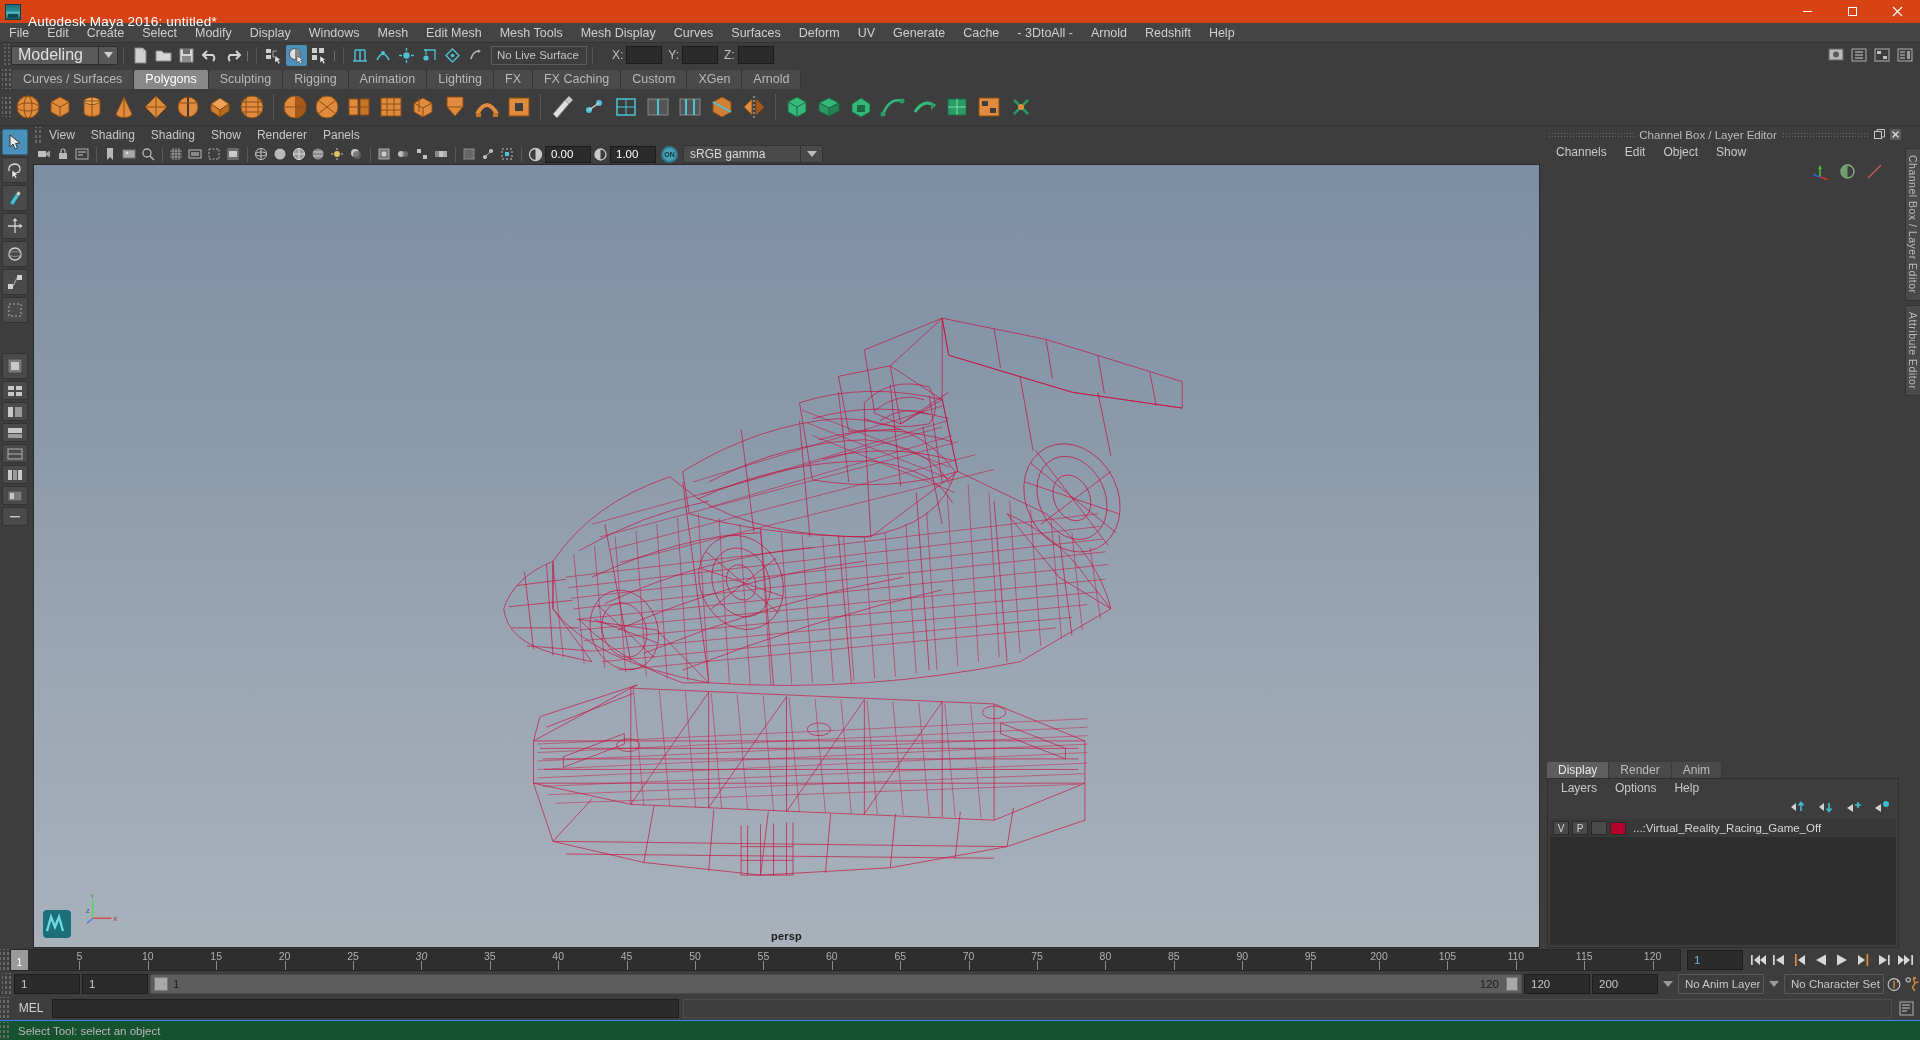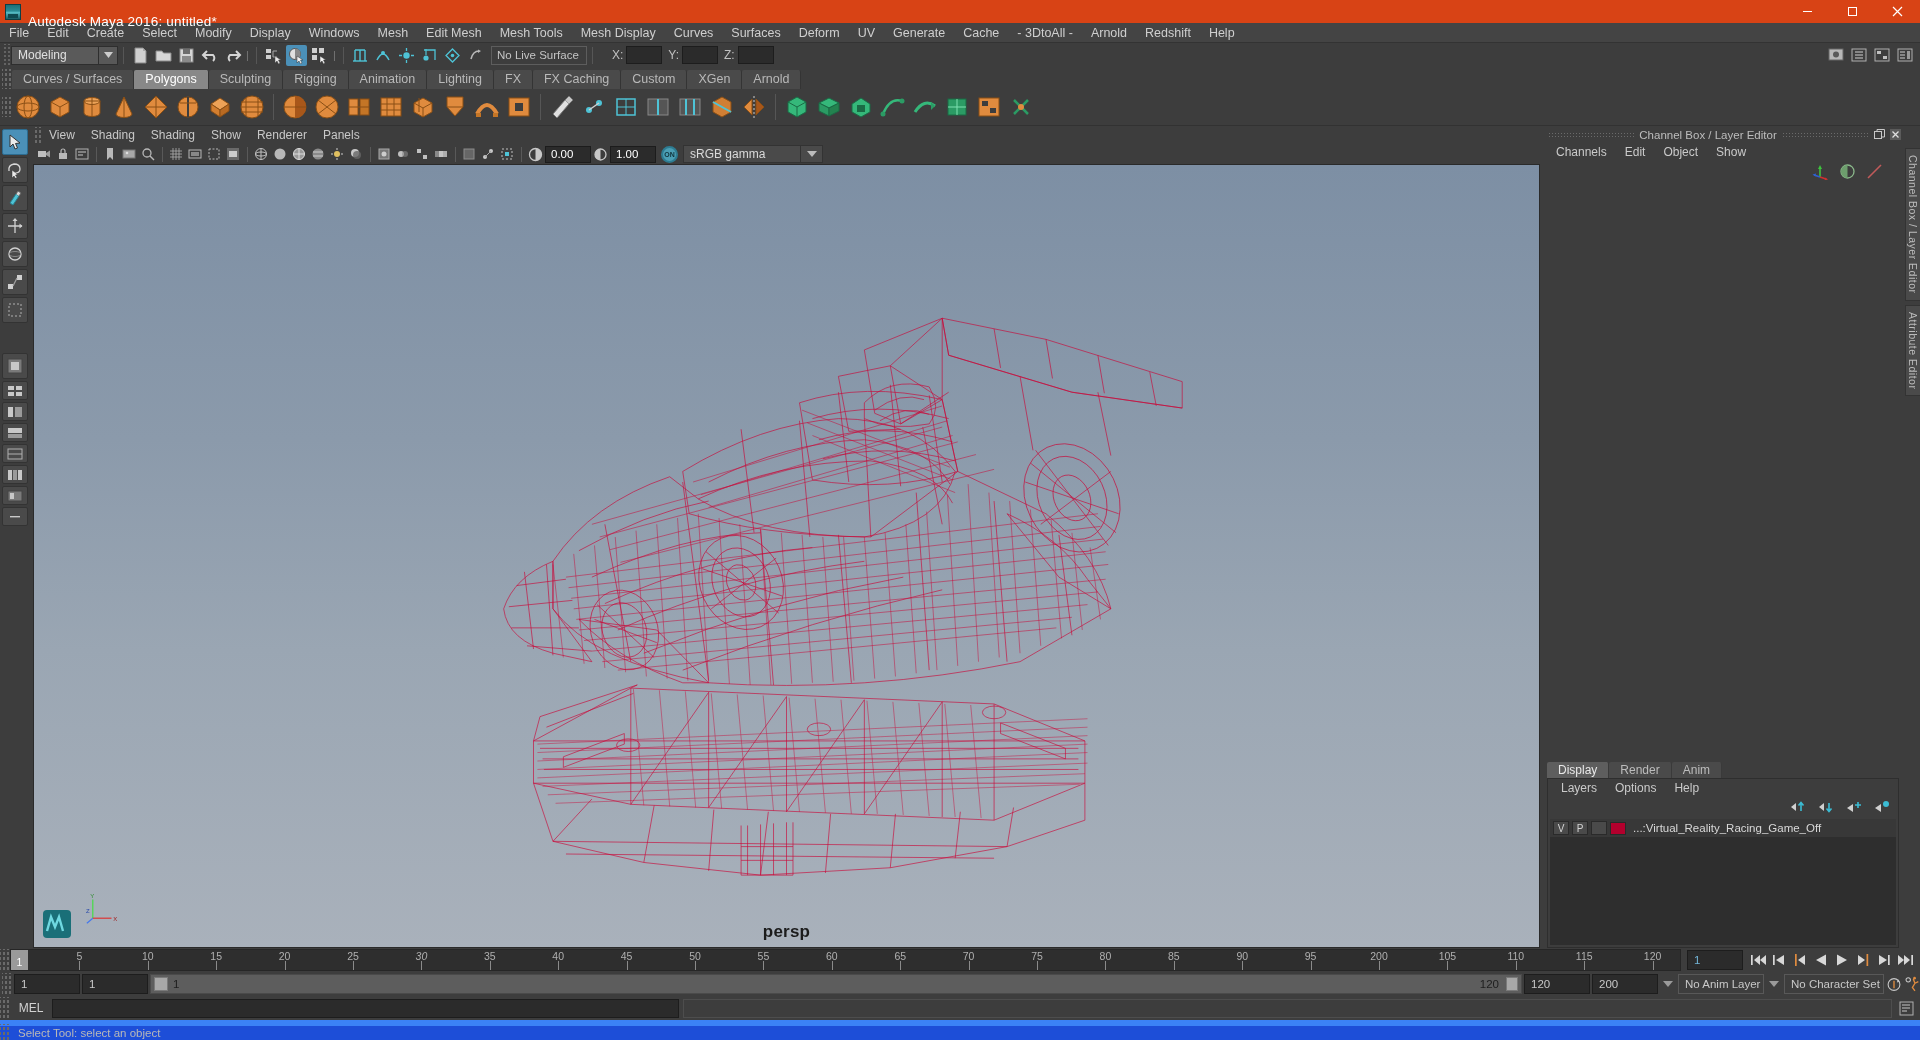--- a/index.html
+++ b/index.html
@@ -45,21 +45,21 @@
   
   .toolbar {
     height: 24px; background: #3d3d3d; display: flex; align-items: center;
     flex: 0 0 24px; padding-left: 2px; position: relative;
   }
   .grip { width: 9px; height: 22px; flex: 0 0 9px;
     background-image: radial-gradient(#6a6a6a 1px, transparent 1.2px);
     background-size: 4px 4px; background-position: 1px 2px; opacity:.85; }
   .mode-select {
     width: 88px; height: 19px; background: #5a5a5a; border: 1px solid #2e2e2e;
-    display: flex; align-items: center; padding-left: 6px; font-size: 12px; color:#e0e0e0;
+    display: flex; align-items: center; padding-left: 6px; font-size: 16px; color:#e0e0e0;
   }
   .mode-arrow {
     width: 19px; height: 19px; background: #585858; border: 1px solid #2e2e2e; border-left: none;
     display: flex; align-items: center; justify-content: center;
   }
   .tb-sep { width: 1px; height: 17px; background: #565656; margin: 0 5px; flex: 0 0 1px; }
   .tb-sep2 { width: 7px; flex:0 0 7px; display:flex; align-items:center; justify-content:center; color:#777; font-size:11px;}
   .tbi {
     width: 21px; height: 21px; display: flex; align-items: center; justify-content: center;
     margin: 0 1px; flex: 0 0 21px;
@@ -132,21 +132,21 @@
   .gamma-box { width: 118px; height: 18px; background:#4a4a4a; border:1px solid #333;
     display:flex;align-items:center; padding-left:6px; font-size:12px; color:#dadada;}
   .gamma-arrow { width:22px;height:18px;background:#4a4a4a;border:1px solid #333;border-left:none;
     display:flex;align-items:center;justify-content:center;}
 
   .viewport { flex: 1 1 auto; position: relative; border: 1px solid #2a2a2a;
     background: linear-gradient(180deg, #7d8fa4 0%, #8b9aab 35%, #9aa6b3 62%, #a9b1bb 100%);
     overflow: hidden; min-height: 0; }
   .vp-axis { position: absolute; left: 52px; bottom: 22px; width: 34px; height: 34px; }
   .vp-camlabel { position: absolute; bottom: 5px; left: 0; right: 0; text-align: center;
-    font-size: 17px; color: #1c1c1c; font-weight: bold; letter-spacing:.2px;}
+    font-size: 11px; color: #1c1c1c; font-weight: bold; letter-spacing:.2px;}
   .vp-logo { position:absolute; left: 8px; bottom: 8px; width: 30px; height: 30px; }
   .wire { position:absolute; left:0; top:0; width:100%; height:100%; }
 
   
   .right-panel { width: 362px; flex: 0 0 362px; background: #3d3d3d;
     display:flex; flex-direction: column; min-height: 0; }
   .rp-titlebar { height: 17px; display: flex; align-items: center; flex:0 0 17px;
     font-size: 11.5px; color: #bdbdbd; position: relative; }
   .dots { flex: 1 1 auto; height: 1px;
     background-image: radial-gradient(#6a6a6a .9px, transparent 1px);
@@ -216,22 +216,22 @@
   .rg-sel.wide { width: 100px; }
 
   
   .mel-row { height: 24px; display:flex; align-items:center; flex:0 0 24px; background:#3d3d3d; }
   .mel-lbl { width: 42px; text-align:center; font-size:12px; color:#d2d2d2; }
   .mel-in { flex: 0 0 627px; height: 19px; background:#2b2b2b; border:1px solid #1d1d1d; }
   .mel-out { flex: 1 1 auto; height: 19px; background:#3d3d3d; border:1px solid #4d4d4d; margin-left:4px; margin-right:4px;}
   .mel-ico { width: 20px; height:20px; display:flex;align-items:center;justify-content:center; margin-right:4px;}
 
   
-  .statusbar { height: 20px; display:flex; align-items:center; flex:0 0 20px; background:#1d4ed8;
-    border-top:6px solid #3b82f6; }
+  .statusbar { height: 20px; display:flex; align-items:center; flex:0 0 20px; background:#14532d;
+    border-top:1px solid #3b82f6; }
   .sb-grip { width: 10px; height: 18px; flex:0 0 10px;
     background-image: radial-gradient(#6a6a6a 1px, transparent 1.2px);
     background-size: 4px 5px; background-position: 2px 2px; }
   .sb-text { font-size: 11.5px; color:#b8b8b8; margin-left: 8px; }
 </style>
 </head>
 <body>
 
 <div class="app">
 

